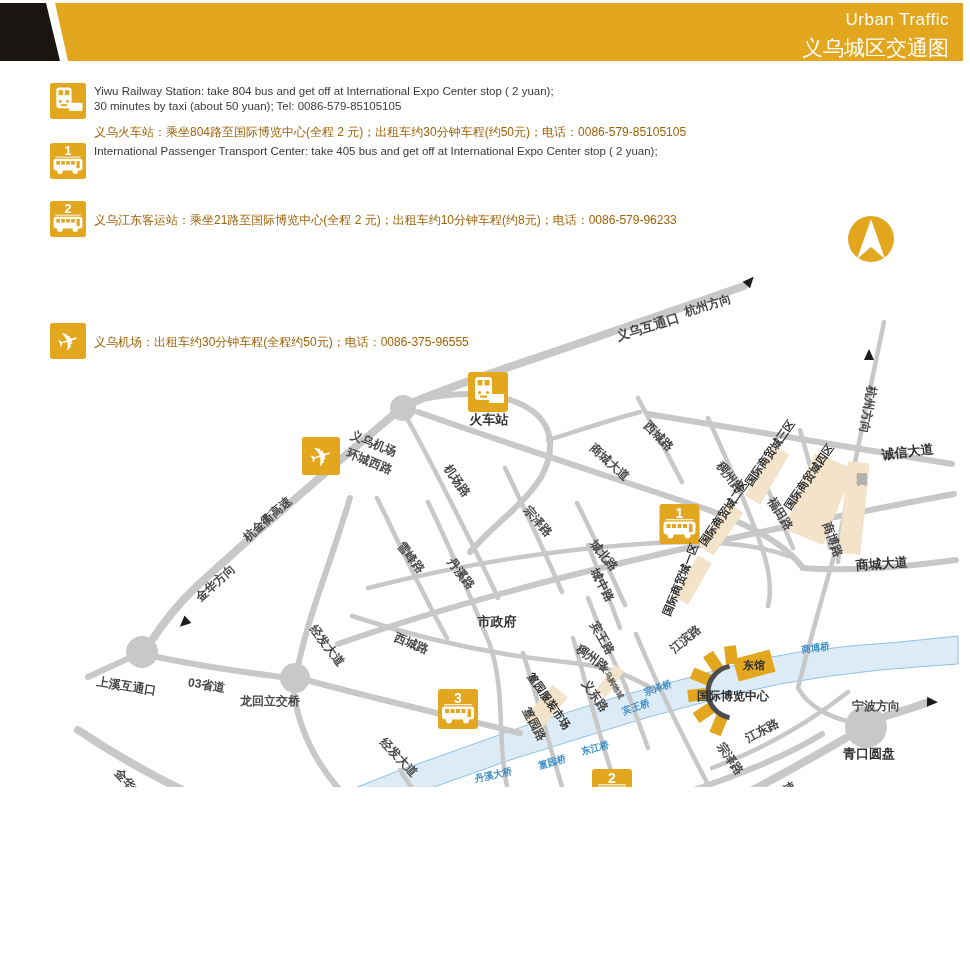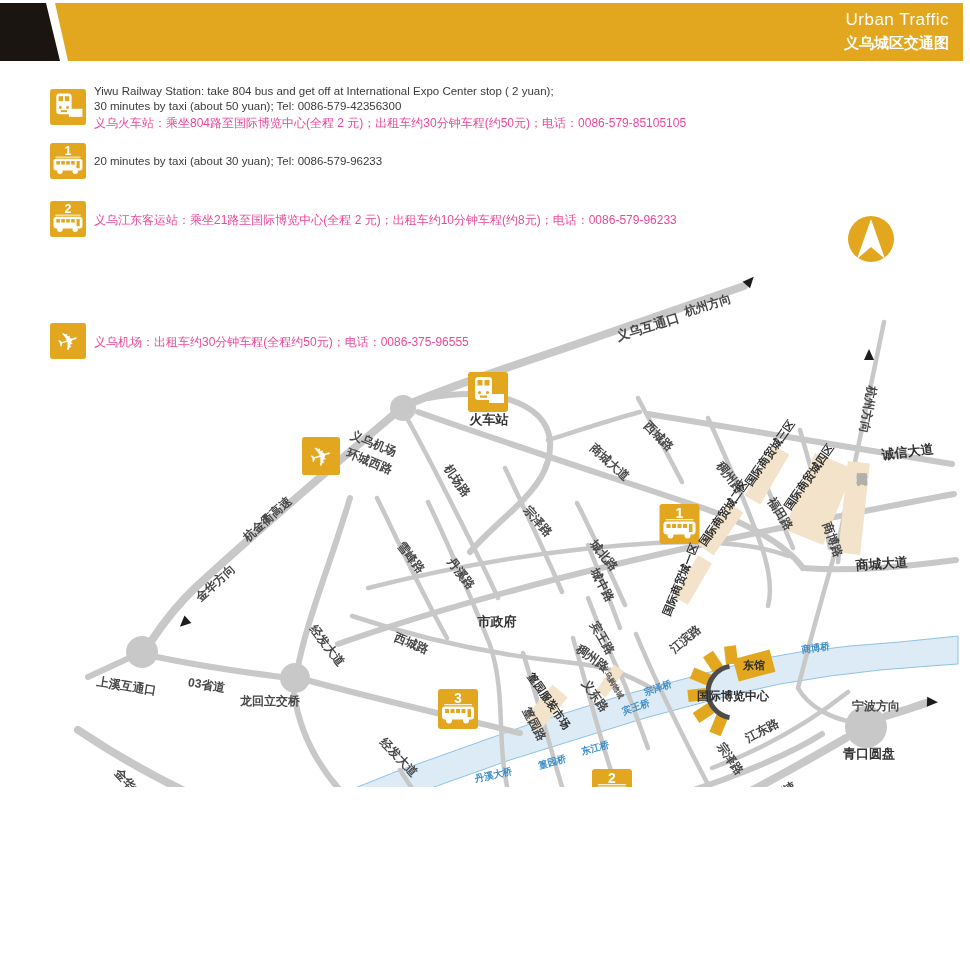--- a/index.html
+++ b/index.html
@@ -5,27 +5,27 @@
   html,body{margin:0;padding:0;background:#fff;}
   .page{position:relative;width:970px;height:787px;background:#fff;overflow:hidden;
         font-family:"Liberation Sans","DejaVu Sans",sans-serif;}
   
   .hdr-black{position:absolute;left:0;top:3px;width:70px;height:58px;background:#1A1510;
              clip-path:polygon(0 0,46px 0,60px 100%,0 100%);}
   .hdr-gold{position:absolute;left:0;top:3px;width:963px;height:58px;background:#E2A71F;
             clip-path:polygon(55px 0,100% 0,100% 100%,68px 100%);}
   .hdr-titles{position:absolute;right:14px;top:7px;text-align:right;color:#fff;}
   .hdr-en{font-size:17px;letter-spacing:.5px;}
-  .hdr-zh{font-size:15px;font-weight:bold;margin-top:4px;}
+  .hdr-zh{font-size:21px;font-weight:normal;margin-top:4px;}
   
-  .lrow{position:absolute;left:50px;display:flex;align-items:center;}
+  .lrow{position:absolute;left:50px;display:flex;align-items:flex-start;}
   .licon{width:36px;height:36px;flex:0 0 36px;margin-right:8px;}
   .ltxt{padding-top:1px;}
   .en{font-size:11.5px;color:#3A3A3A;line-height:15px;}
-  .zh{font-size:12px;color:#ec4899;line-height:16px;margin-top:1px;}
+  .zh{font-size:12px;color:#a16207;line-height:16px;margin-top:10px;}
   
   svg text{font-family:"Liberation Sans","DejaVu Sans",sans-serif;}
   .rl{fill:#474747;font-size:12px;font-weight:bold;text-anchor:middle;}
   .rl-lg{fill:#333;font-size:13px;font-weight:bold;text-anchor:middle;}
   .dir{fill:#474747;font-size:12px;font-weight:bold;text-anchor:middle;}
   .blu{fill:#3E8FC9;font-size:9.5px;font-weight:bold;text-anchor:middle;}
   .mkt{fill:#2E2E2E;font-size:11px;font-weight:bold;text-anchor:middle;}
   .mkt5{fill:#B3B0AC;font-size:11px;font-weight:bold;text-anchor:middle;
         writing-mode:vertical-rl;text-orientation:upright;}
   .tiny{fill:#555;font-size:7.5px;font-weight:bold;text-anchor:middle;}
@@ -48,32 +48,32 @@
     </div>
   </div>
   <div class="hdr-black"></div>
 
   <div class="lrow" style="top:83px;">
     <svg class="licon" viewBox="0 0 40 40">
         <use href="#ico-train"></use>
       </svg>
     <div class="ltxt">
       <div class="en">Yiwu Railway Station: take 804 bus and get off at International Expo Center stop ( 2 yuan);</div>
-      <div class="en">30 minutes by taxi (about 50 yuan); Tel: 0086-579-42356300</div>
+      <div class="en">30 minutes by taxi (about 50 yuan); Tel: 0086-579-85105105</div>
       <div class="zh">义乌火车站：乘坐804路至国际博览中心(全程 2 元)；出租车约30分钟车程(约50元)；电话：0086-579-85105105</div>
     </div>
   </div>
 
   <div class="lrow" style="top:143px;">
     <svg class="licon" viewBox="0 0 40 40">
         <use href="#ico-bus"></use>
       <text class="busnum" x="20" y="13.5">1</text>
       </svg>
     <div class="ltxt">
-      <div class="en">20 minutes by taxi (about 30 yuan); Tel: 0086-579-96233</div>
+      <div class="en">International Passenger Transport Center: take 405 bus and get off at International Expo Center stop ( 2 yuan);</div>
     </div>
   </div>
 
   <div class="lrow" style="top:201px;">
     <svg class="licon" viewBox="0 0 40 40">
         <use href="#ico-bus"></use>
       <text class="busnum" x="20" y="13.5">2</text>
       </svg>
     <div class="ltxt">
       <div class="zh">义乌江东客运站：乘坐21路至国际博览中心(全程 2 元)；出租车约10分钟车程(约8元)；电话：0086-579-96233</div>

